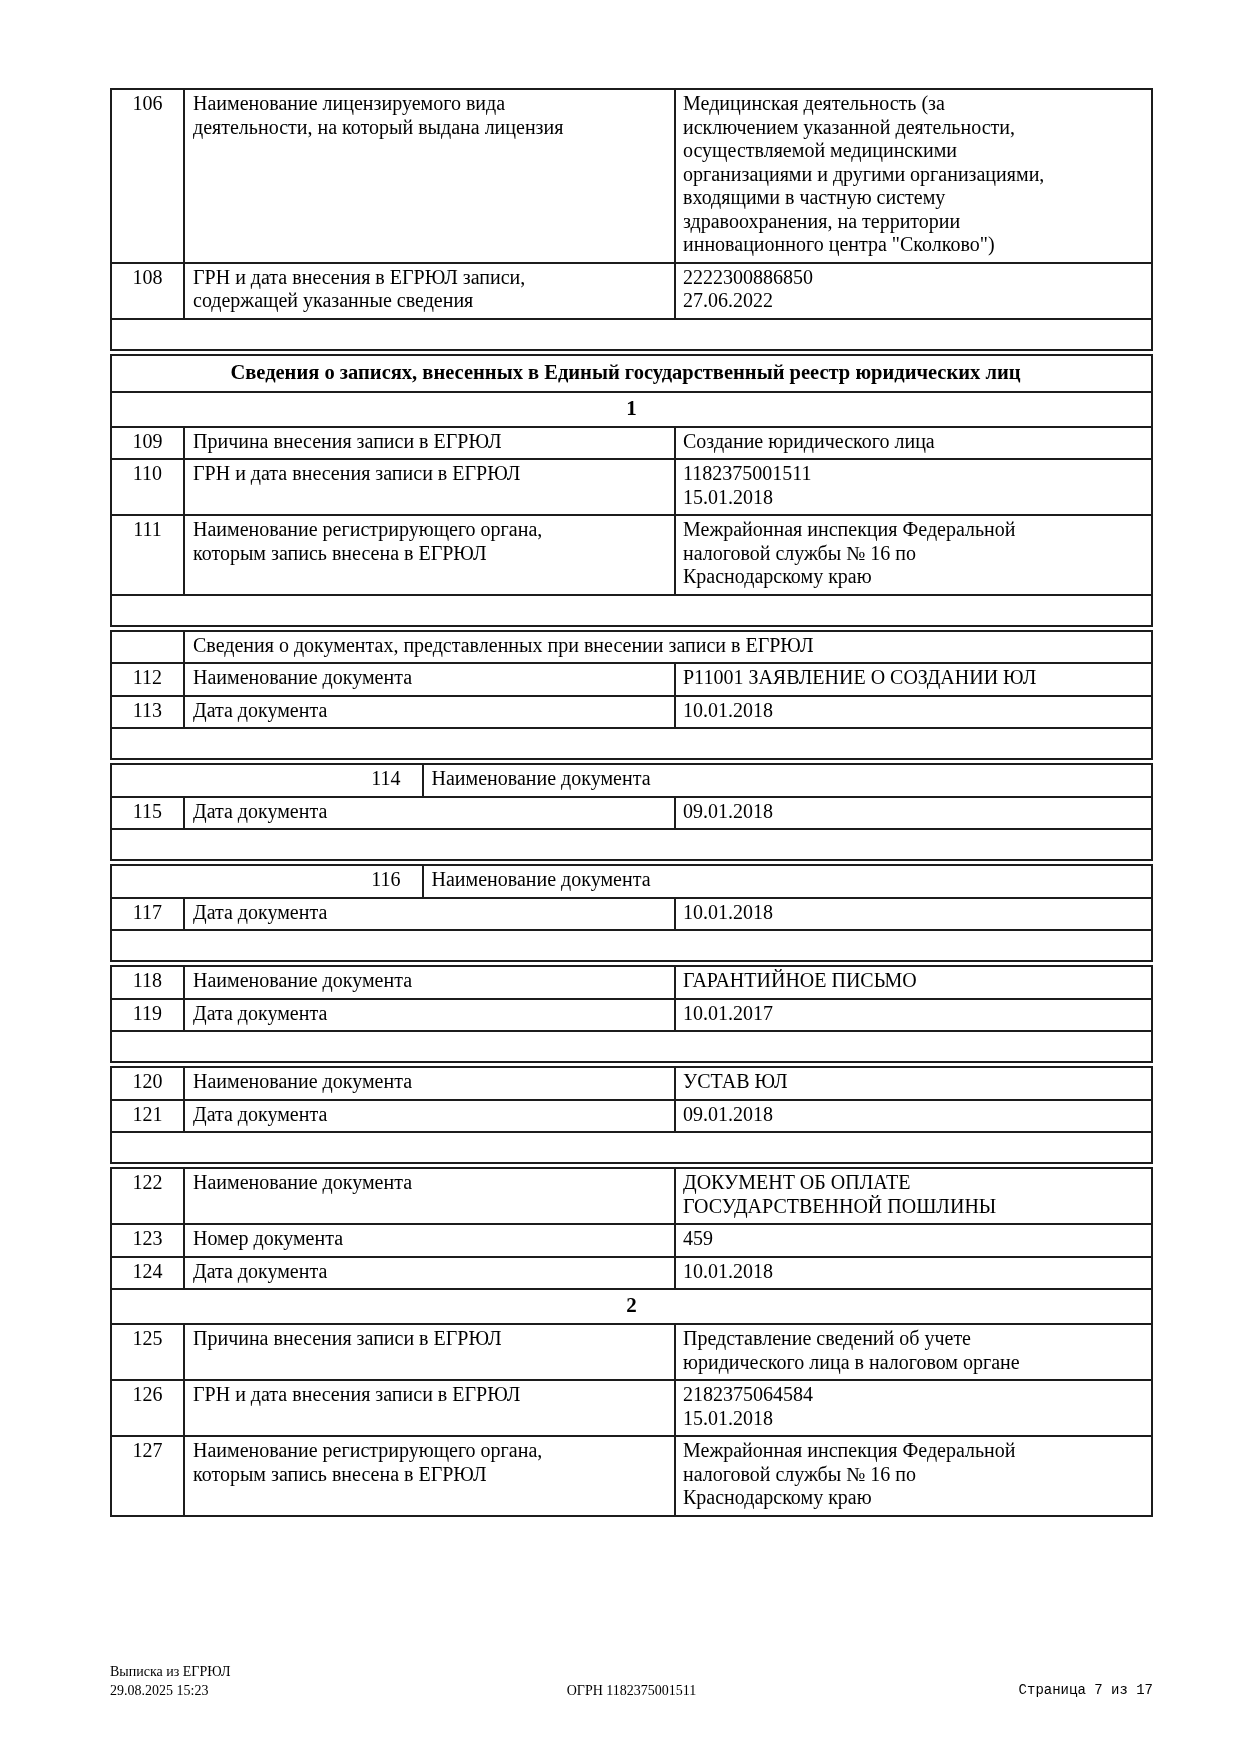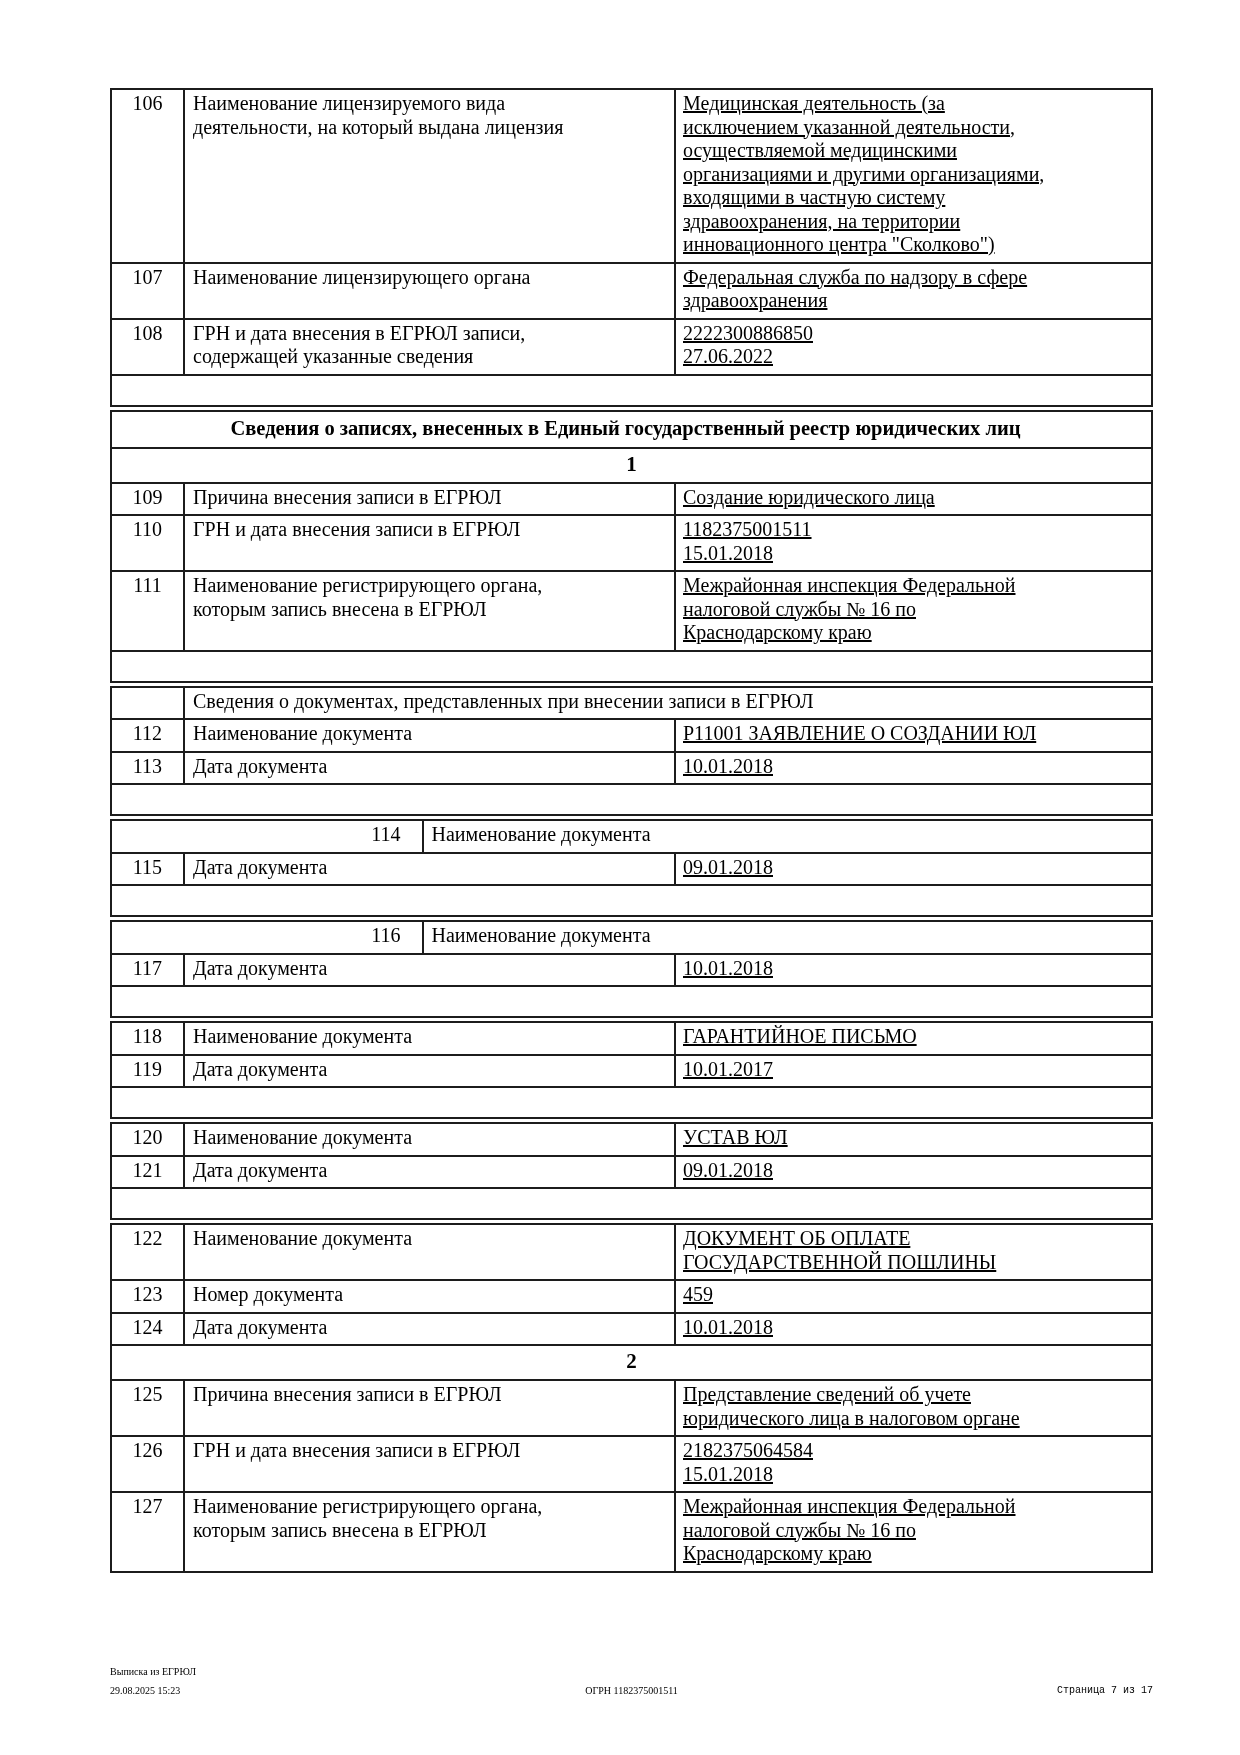--- a/index.html
+++ b/index.html
@@ -40,21 +40,20 @@
   }
   .cell-label {
     flex: none; width: 491px;
     border-left: 2px solid #1c1c1c;
     padding: 2px 6px 5px 8px;
   }
   .cell-value {
     flex: 1 1 auto;
     border-left: 2px solid #1c1c1c;
     padding: 2px 20px 5px 7px;
-    text-decoration: underline;
   }
   .row-section {
     display: block;
     text-align: center;
     font-weight: bold;
     font-size: 20.5px;
     line-height: 24px;
     padding: 4px 18px 7px 6px;
   }
   .row-group {
@@ -73,21 +72,21 @@
     line-height: 23.5px;
   }
   .row-spacer { height: 31px; }
   .footer {
     position: absolute;
     left: 110px; top: 1662px;
     width: 1043px;
     display: grid;
     grid-template-columns: 1fr auto 1fr;
     align-items: end;
-    font-size: 10px;
+    font-size: 14px;
     line-height: 19px;
   }
   .footer .f-left  { text-align: left; }
   .footer .f-center{ text-align: center; }
   .footer .f-right { text-align: right; font-family: Liberation Mono, monospace; }
 </style>
 </head>
 <body>
 
 <div class="page">
@@ -100,26 +99,20 @@
 деятельности, на который выдана лицензия</div>
           <div class="cell cell-value">Медицинская деятельность (за
 исключением указанной деятельности,
 осуществляемой медицинскими
 организациями и другими организациями,
 входящими в частную систему
 здравоохранения, на территории
 инновационного центра "Сколково")</div>
         </div>
         <div class="row">
-          <div class="cell cell-num">107</div>
-          <div class="cell cell-label">Наименование лицензирующего органа</div>
-          <div class="cell cell-value">Федеральная служба по надзору в сфере
-здравоохранения</div>
-        </div>
-        <div class="row">
           <div class="cell cell-num">108</div>
           <div class="cell cell-label">ГРН и дата внесения в ЕГРЮЛ записи,
 содержащей указанные сведения</div>
           <div class="cell cell-value">2222300886850
 27.06.2022</div>
         </div>
         <div class="row row-spacer"></div>
       </div>
       <div class="block">
         <div class="row row-section">Сведения о записях, внесенных в Единый государственный реестр юридических лиц</div>

